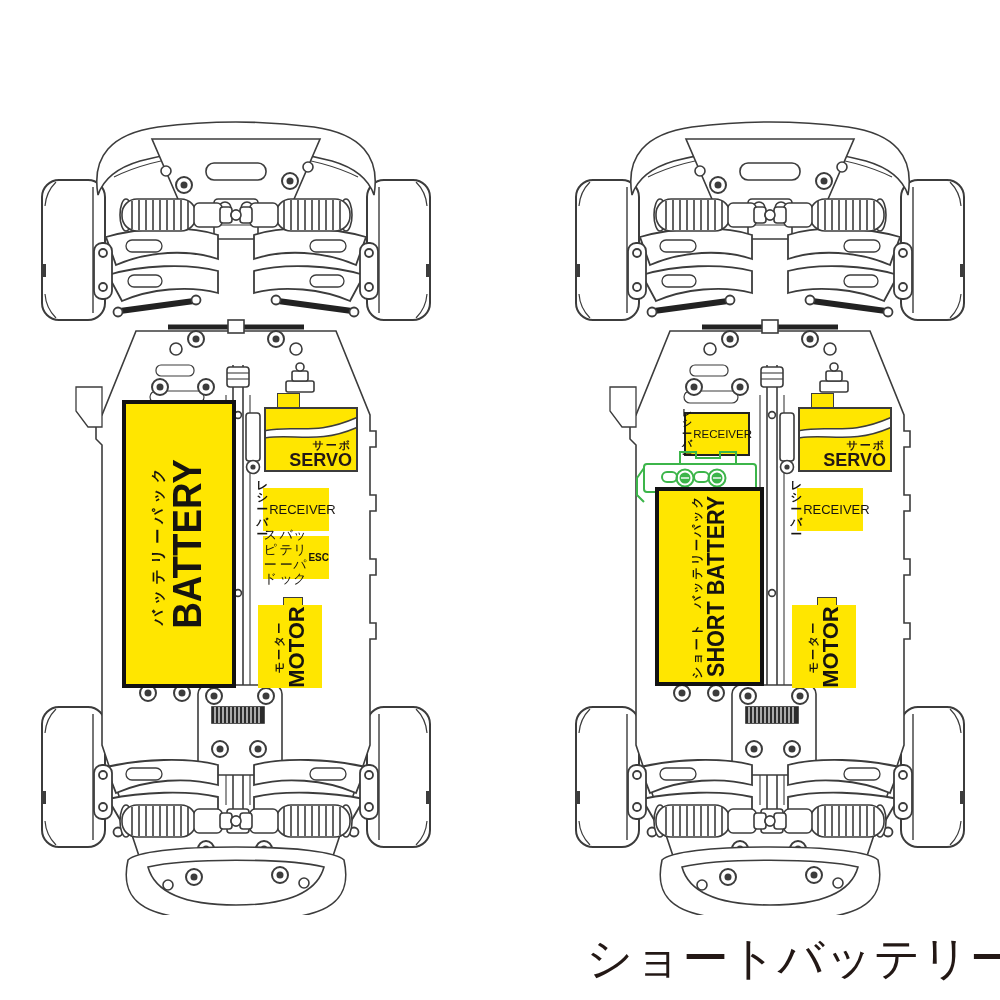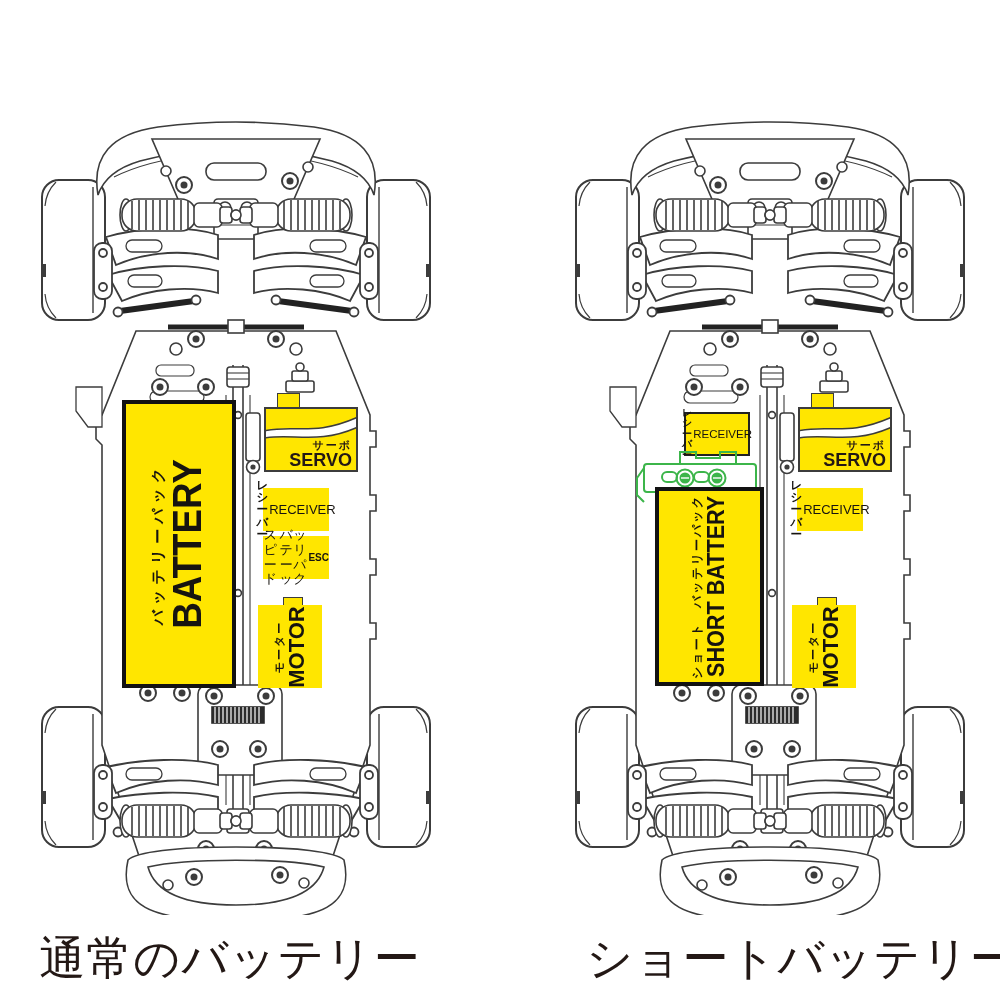--- a/index.html
+++ b/index.html
@@ -310,16 +310,15 @@
   </div>
 
   <div class="tab" style="left:817px;top:597px;width:18px;height:9px"></div>
   <div class="lbl" style="left:792px;top:605px;width:64px;height:83px">
     <div class="rot" style="width:81px;height:62px">
       <span class="mot-jp">モーター</span>
       <span class="mot-en">MOTOR</span>
     </div>
   </div>
 
-  <div class="caption cap-left">通常のバッテリー</div>
   <div class="caption cap-right">ショートバッテリー</div>
 
 </div>
 
 </body></html>

